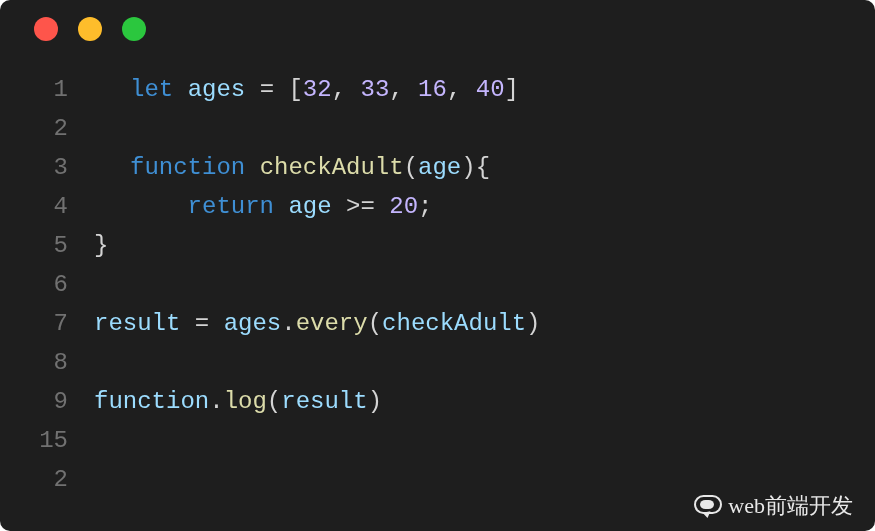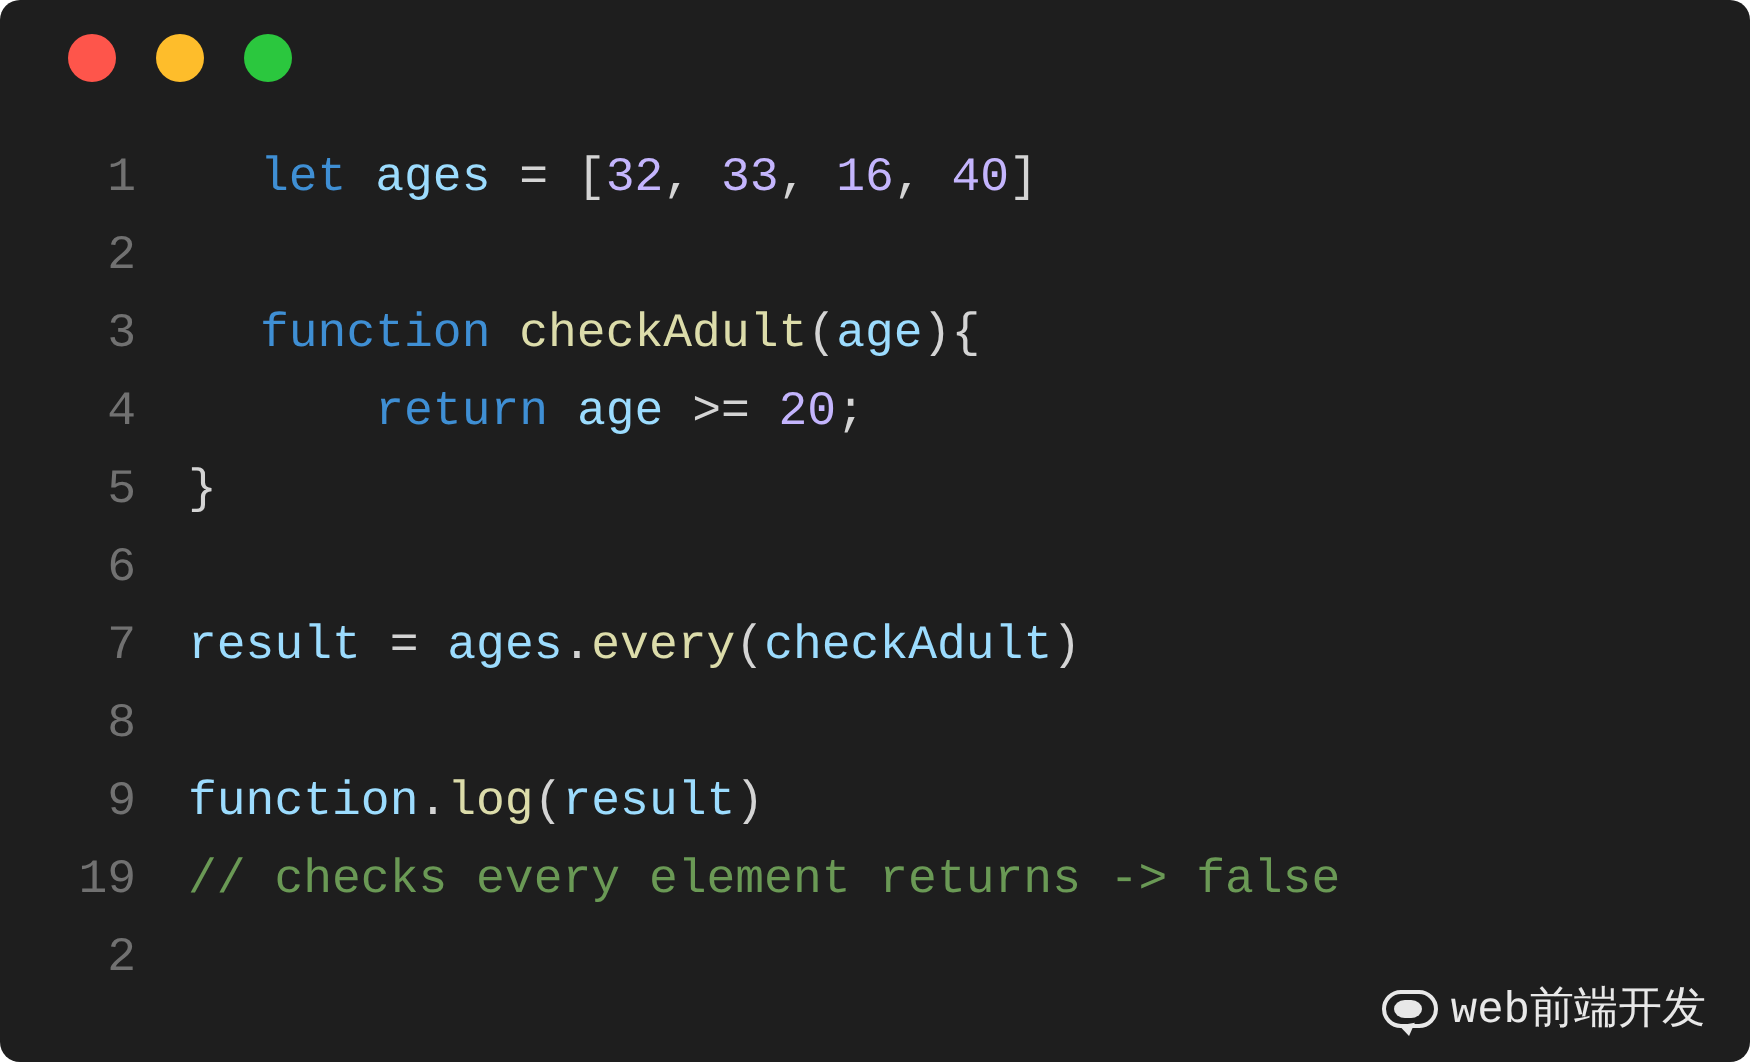--- a/index.html
+++ b/index.html
@@ -57,21 +57,21 @@
   .tok-paren{color:#d4d4d4;}       
   .tok-obj{color:#9cdcfe;}         
   .tok-cmt{color:#6a9955;}         
   .tok-plain{color:#d4d4d4;}
 
   .watermark{
     position:absolute;
     right:22px;bottom:14px;
     display:flex;align-items:center;gap:6px;
     color:#e8e8e8;
-    font-family:Liberation Mono, monospace;
+    font-family:Liberation Serif, serif;
     font-size:22px;
     line-height:1;
   }
   .wm-bubble{
     width:28px;height:22px;
     position:relative;
   }
   .wm-bubble .outer{
     position:absolute;left:0;top:0;width:28px;height:19px;
     border:2px solid #e8e8e8;border-radius:10px/10px;
@@ -102,21 +102,21 @@
   <div class="code-area" id="code-area">
       <div class="code-line"><span class="gutter">1</span><span class="content"><span class="tok-kw">let</span><span class="tok-plain"> </span><span class="tok-var">ages</span><span class="tok-plain"> </span><span class="tok-op">=</span><span class="tok-plain"> </span><span class="tok-op">[</span><span class="tok-num">32</span><span class="tok-op">,</span><span class="tok-plain"> </span><span class="tok-num">33</span><span class="tok-op">,</span><span class="tok-plain"> </span><span class="tok-num">16</span><span class="tok-op">,</span><span class="tok-plain"> </span><span class="tok-num">40</span><span class="tok-op">]</span></span></div>
       <div class="code-line"><span class="gutter">2</span><span class="content"></span></div>
       <div class="code-line"><span class="gutter">3</span><span class="content"><span class="tok-kw">function</span><span class="tok-plain"> </span><span class="tok-fn">checkAdult</span><span class="tok-paren">(</span><span class="tok-var">age</span><span class="tok-paren">)</span><span class="tok-paren">{</span></span></div>
       <div class="code-line"><span class="gutter">4</span><span class="content"><span class="tok-plain">    </span><span class="tok-kw">return</span><span class="tok-plain"> </span><span class="tok-var">age</span><span class="tok-plain"> </span><span class="tok-op">&gt;=</span><span class="tok-plain"> </span><span class="tok-num">20</span><span class="tok-op">;</span></span></div>
       <div class="code-line"><span class="gutter">5</span><span class="content"><span class="tok-paren">}</span></span></div>
       <div class="code-line"><span class="gutter">6</span><span class="content"></span></div>
       <div class="code-line"><span class="gutter">7</span><span class="content"><span class="tok-var">result</span><span class="tok-plain"> </span><span class="tok-op">=</span><span class="tok-plain"> </span><span class="tok-obj">ages</span><span class="tok-op">.</span><span class="tok-fn">every</span><span class="tok-paren">(</span><span class="tok-var">checkAdult</span><span class="tok-paren">)</span></span></div>
       <div class="code-line"><span class="gutter">8</span><span class="content"></span></div>
       <div class="code-line"><span class="gutter">9</span><span class="content"><span class="tok-obj">function</span><span class="tok-op">.</span><span class="tok-fn">log</span><span class="tok-paren">(</span><span class="tok-var">result</span><span class="tok-paren">)</span></span></div>
-      <div class="code-line"><span class="gutter">19</span><span class="content"><span class="tok-cmt">// checks every element returns -&gt; false</span></span></div>
+      <div class="code-line"><span class="gutter">15</span></div>
       <div class="code-line"><span class="gutter">2</span><span class="content"></span></div>
     </div>
 
   <div class="watermark">
     <span class="wm-bubble">
       <span class="outer"></span>
         <span class="inner"></span>
         <span class="tail"></span>
     </span>
     <span>web前端开发</span>

